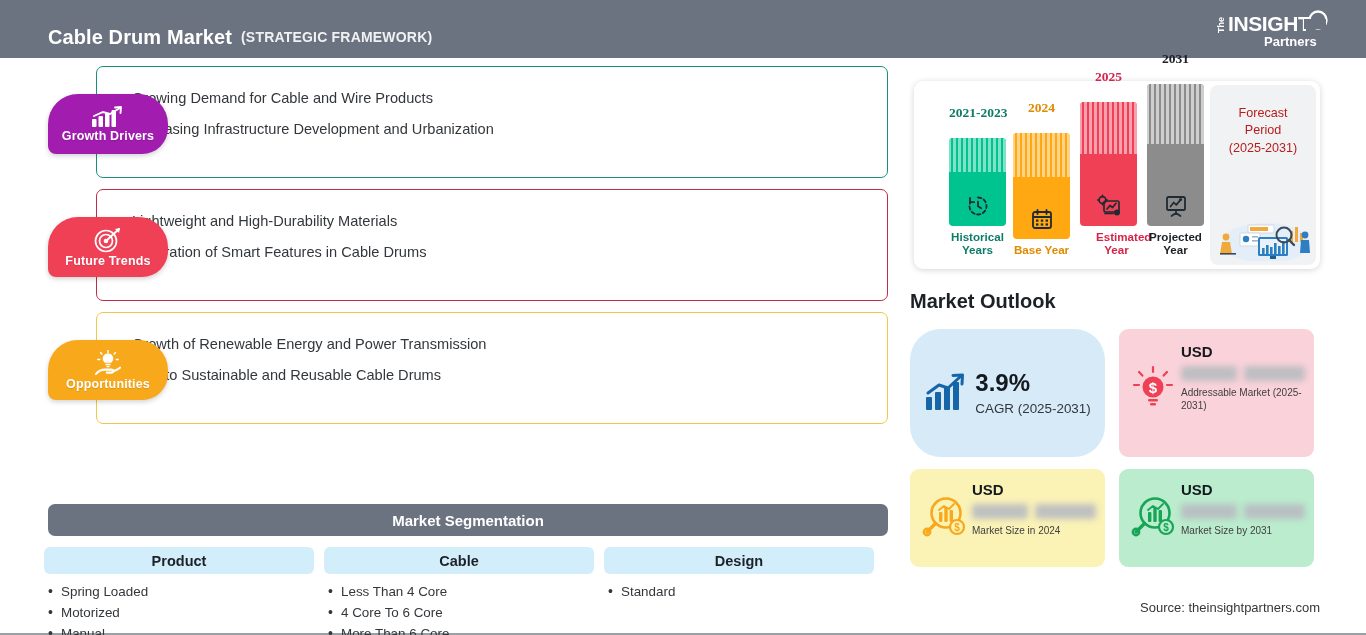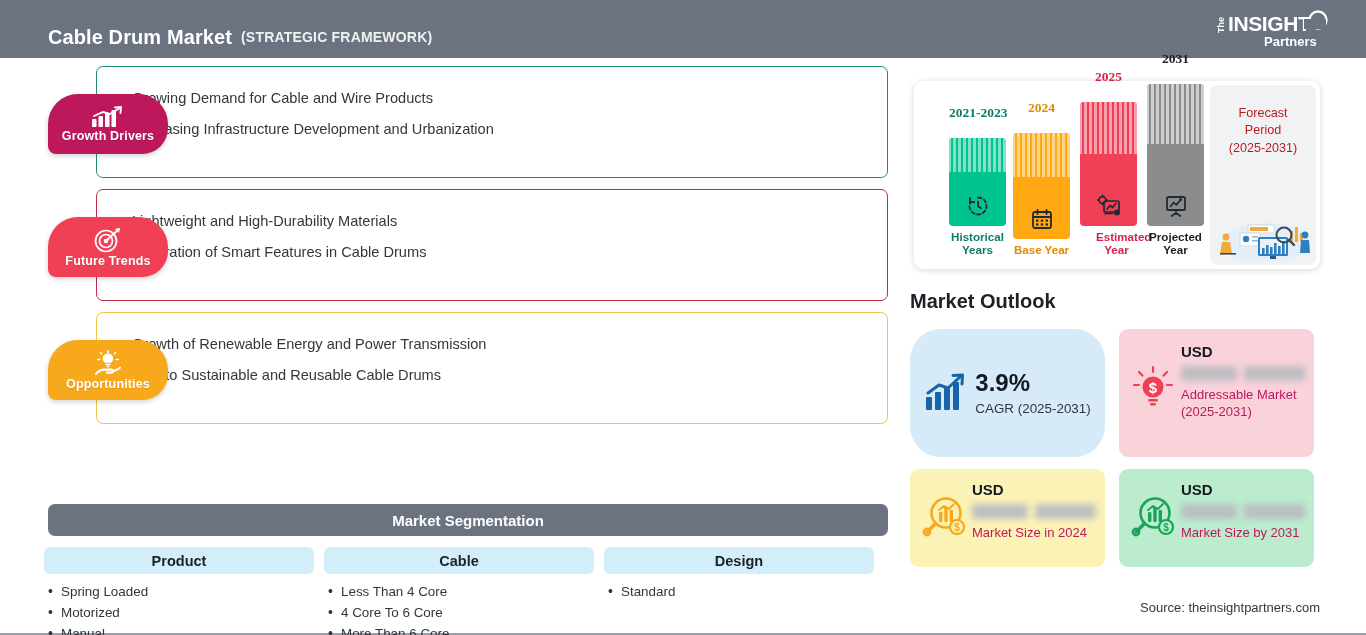--- a/index.html
+++ b/index.html
@@ -168,21 +168,21 @@
     height: 128px; padding: 14px 12px 10px 62px;
   }
   .card-kpi .kpi-icon { position: absolute; left: 12px; top: 36px; }
   .kpi-usd { font-size: 15px; font-weight: bold; color: #14191f; }
   .kpi-blur {
     margin: 6px 0 5px 0; height: 15px; width: 124px;
     border-radius: 3px;
     background: linear-gradient(90deg,#b9bcc1 0%,#b9bcc1 44%,rgba(185,188,193,0) 46%,rgba(185,188,193,0) 50%,#b9bcc1 52%,#b9bcc1 100%);
     filter: blur(3px); opacity: .92;
   }
-  .kpi-lbl { font-size: 13px; color: #be185d; line-height: 1.33; }
+  .kpi-lbl { font-size: 10px; color: #404040; line-height: 1.33; }
   .card-pink   { background: #fad2da; }
   .card-yellow { background: #fbf2b6; }
   .card-green  { background: #baeccd; }
   .card-yellow, .card-green { height: 98px; padding-top: 12px; }
   .card-yellow .kpi-icon, .card-green .kpi-icon { top: 26px; }
 
   .source {
     position: absolute; right: 46px; top: 600px;
     font-size: 13px; color: #33373b;
   }
@@ -206,21 +206,21 @@
 
   <div class="left-col">
 
     <div class="drv-block" style="top:8px;">
       <div class="drv-box" style="height:112px;padding:22px 20px 0 20px;border:1.4px solid #1a8f78;">
         <ul>
           <li>Growing Demand for Cable and Wire Products</li>
           <li>Increasing Infrastructure Development and Urbanization</li>
         </ul>
       </div>
-      <div class="badge" style="top:28px;background:#be185d;">
+      <div class="badge" style="top:28px;background:#a21caf;">
         <svg width="34" height="22" viewBox="0 0 34 22">
           <rect x="1" y="13" width="4.5" height="8" fill="#fff" rx="1"></rect>
           <rect x="7.5" y="10" width="4.5" height="11" fill="#fff" rx="1"></rect>
           <rect x="14" y="7" width="4.5" height="14" fill="#fff" rx="1"></rect>
           <rect x="20.5" y="4" width="4.5" height="17" fill="#fff" rx="1"></rect>
           <path d="M3 10 L12 6 L19 8 L29 2" stroke="#fff" stroke-width="1.9" fill="none" stroke-linecap="round"></path>
           <path d="M24 1.5 L30 1 L29.5 7" stroke="#fff" stroke-width="1.9" fill="none" stroke-linecap="round" stroke-linejoin="round"></path>
         </svg>
         <span class="badge-label">Growth Drivers</span>
       </div>

